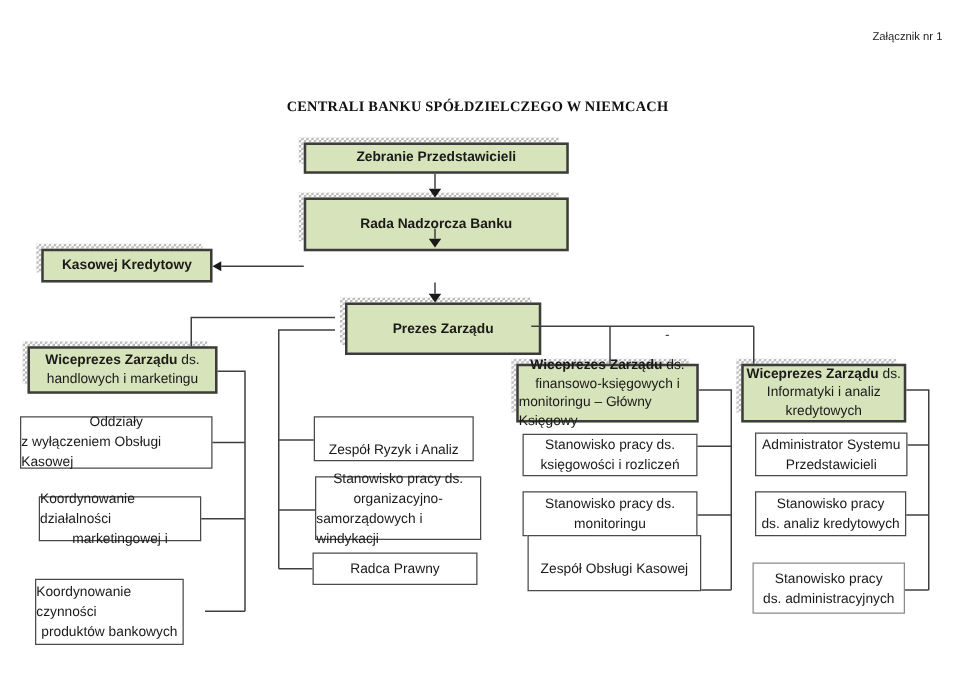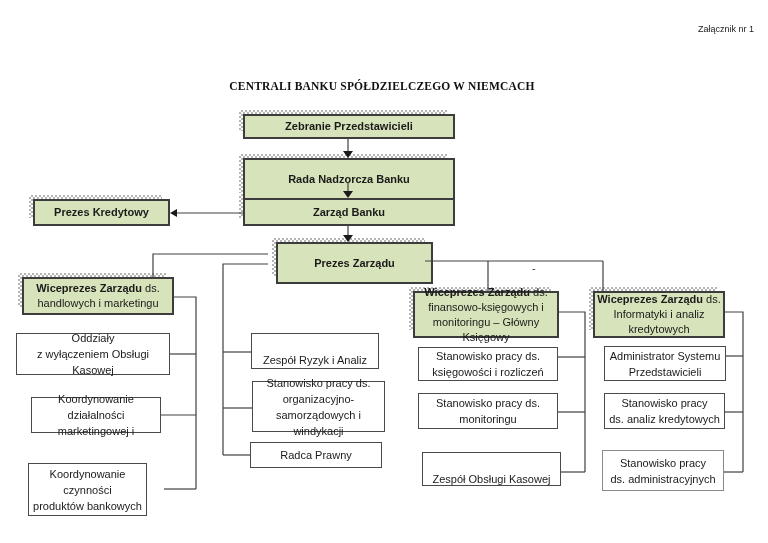--- a/index.html
+++ b/index.html
@@ -14,21 +14,21 @@
   .title{
     position:absolute;left:0;width:764px;text-align:center;
     font-family:"Liberation Serif","DejaVu Serif",serif;
     font-weight:bold;font-size:11.5px;letter-spacing:.2px;color:#111;
   }
   .title.l1{top:52px;}
   .title.l2{top:80px;}
   .node{
     position:absolute;box-sizing:border-box;
     display:flex;flex-direction:column;justify-content:center;align-items:center;
-    text-align:center;font-size:11px;
+    font-size:11px;
   }
   .gbox{
     background:#d7e3ba;border:2px solid #3c3c3c;
   }
   .gbox::before{ 
     content:"";position:absolute;left:-6px;top:-6px;width:100%;height:100%;
     background-image:
       linear-gradient(45deg,#b4b4b4 25%,transparent 25%,transparent 75%,#b4b4b4 75%),
       linear-gradient(45deg,#b4b4b4 25%,transparent 25%,transparent 75%,#b4b4b4 75%);
     background-size:4px 4px;background-position:0 0,2px 2px;
@@ -98,26 +98,23 @@
   <span class="stray">-</span>
 
   <div class="node gbox bold-all" style="left:243px;top:114px;width:212px;height:25px">
     <div class="ln">Zebranie Przedstawicieli</div>
   </div>
 
   <div class="node gbox bold-all" style="left:243px;top:158px;width:212px;height:43px">
     <div class="ln">Rada Nadzorcza Banku</div>
   </div>
 
-  <div class="node gbox bold-all" style="left:243px;top:198px;width:212px;height:28px">
-    <div class="ln">Zarząd Banku</div>
-  </div>
 
   <div class="node gbox bold-all" style="left:33px;top:199px;width:137px;height:27px">
-    <div class="ln">Prezes Kredytowy</div>
+    <div class="ln">Kasowej Kredytowy</div>
   </div>
 
   <div class="node gbox bold-all" style="left:276px;top:242px;width:157px;height:42px">
     <div class="ln">Prezes Zarządu</div>
   </div>
 
   <div class="node gbox" style="left:22px;top:277px;width:152px;height:38px">
     <div class="ln"><b>Wiceprezes Zarządu</b><span> ds.</span></div>
     <div class="ln">handlowych i marketingu</div>
   </div>
@@ -166,21 +163,21 @@
   <div class="node wbox" style="left:418px;top:347px;width:140px;height:34px">
     <div class="ln">Stanowisko pracy ds.</div>
     <div class="ln">księgowości i rozliczeń</div>
   </div>
 
   <div class="node wbox" style="left:418px;top:393px;width:140px;height:36px">
     <div class="ln">Stanowisko pracy ds.</div>
     <div class="ln">monitoringu</div>
   </div>
 
-  <div class="node wbox top-align" style="left:422px;top:452px;width:139px;height:34px">
+  <div class="node wbox top-align" style="left:422px;top:428px;width:139px;height:45px">
     <div class="ln">Zespół Obsługi Kasowej</div>
   </div>
 
   <div class="node wbox" style="left:604px;top:346px;width:122px;height:35px">
     <div class="ln">Administrator Systemu</div>
     <div class="ln">Przedstawicieli</div>
   </div>
 
   <div class="node wbox" style="left:604px;top:393px;width:121px;height:36px">
     <div class="ln">Stanowisko pracy</div>

